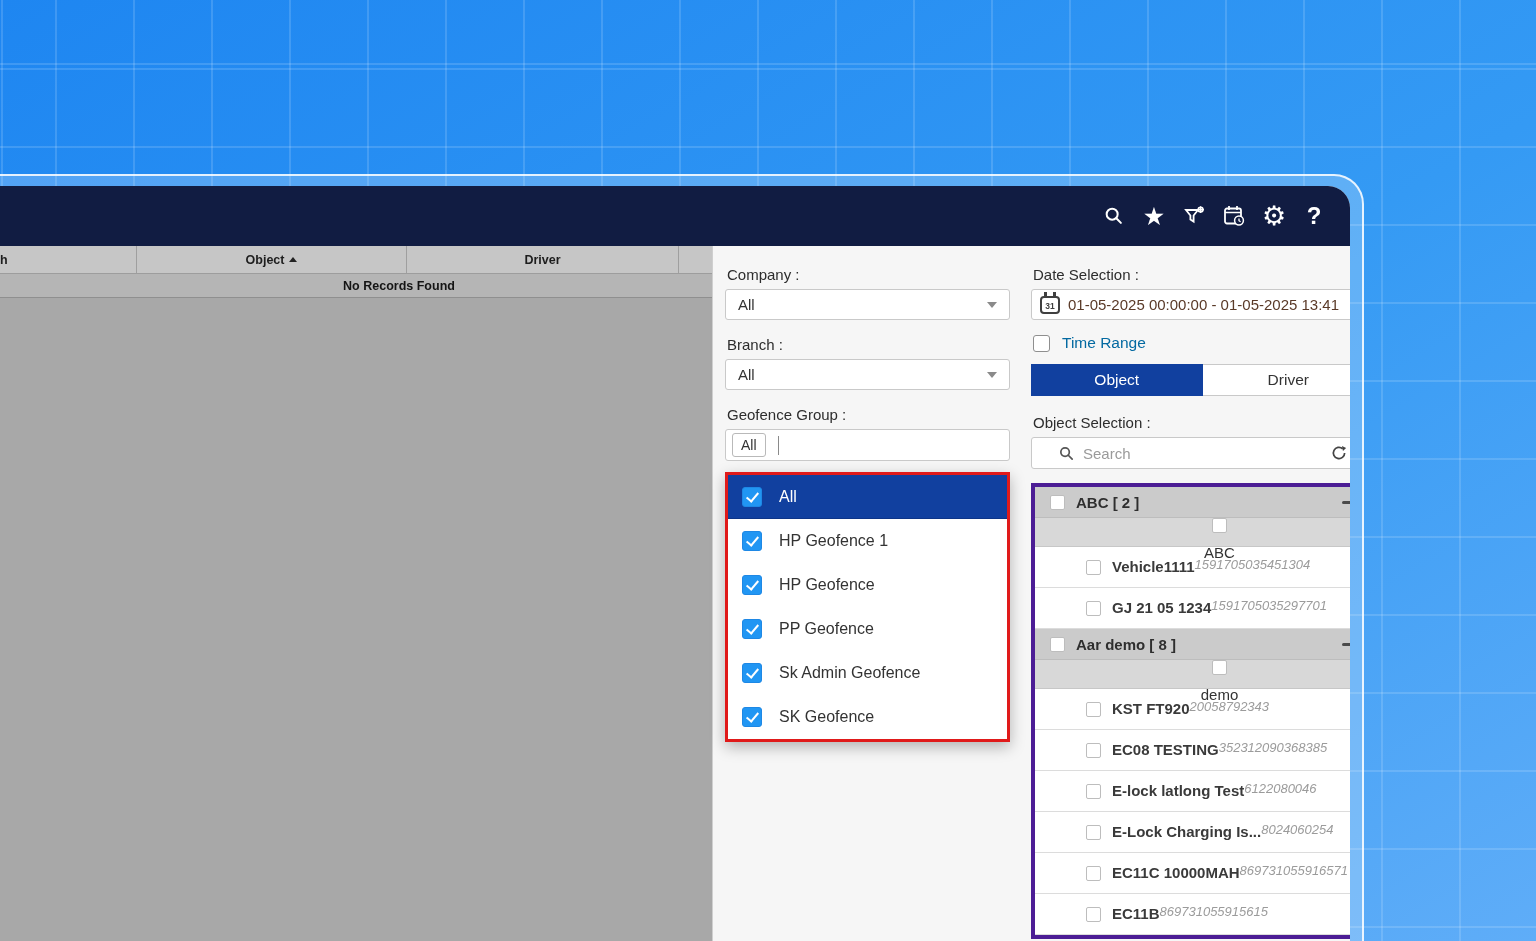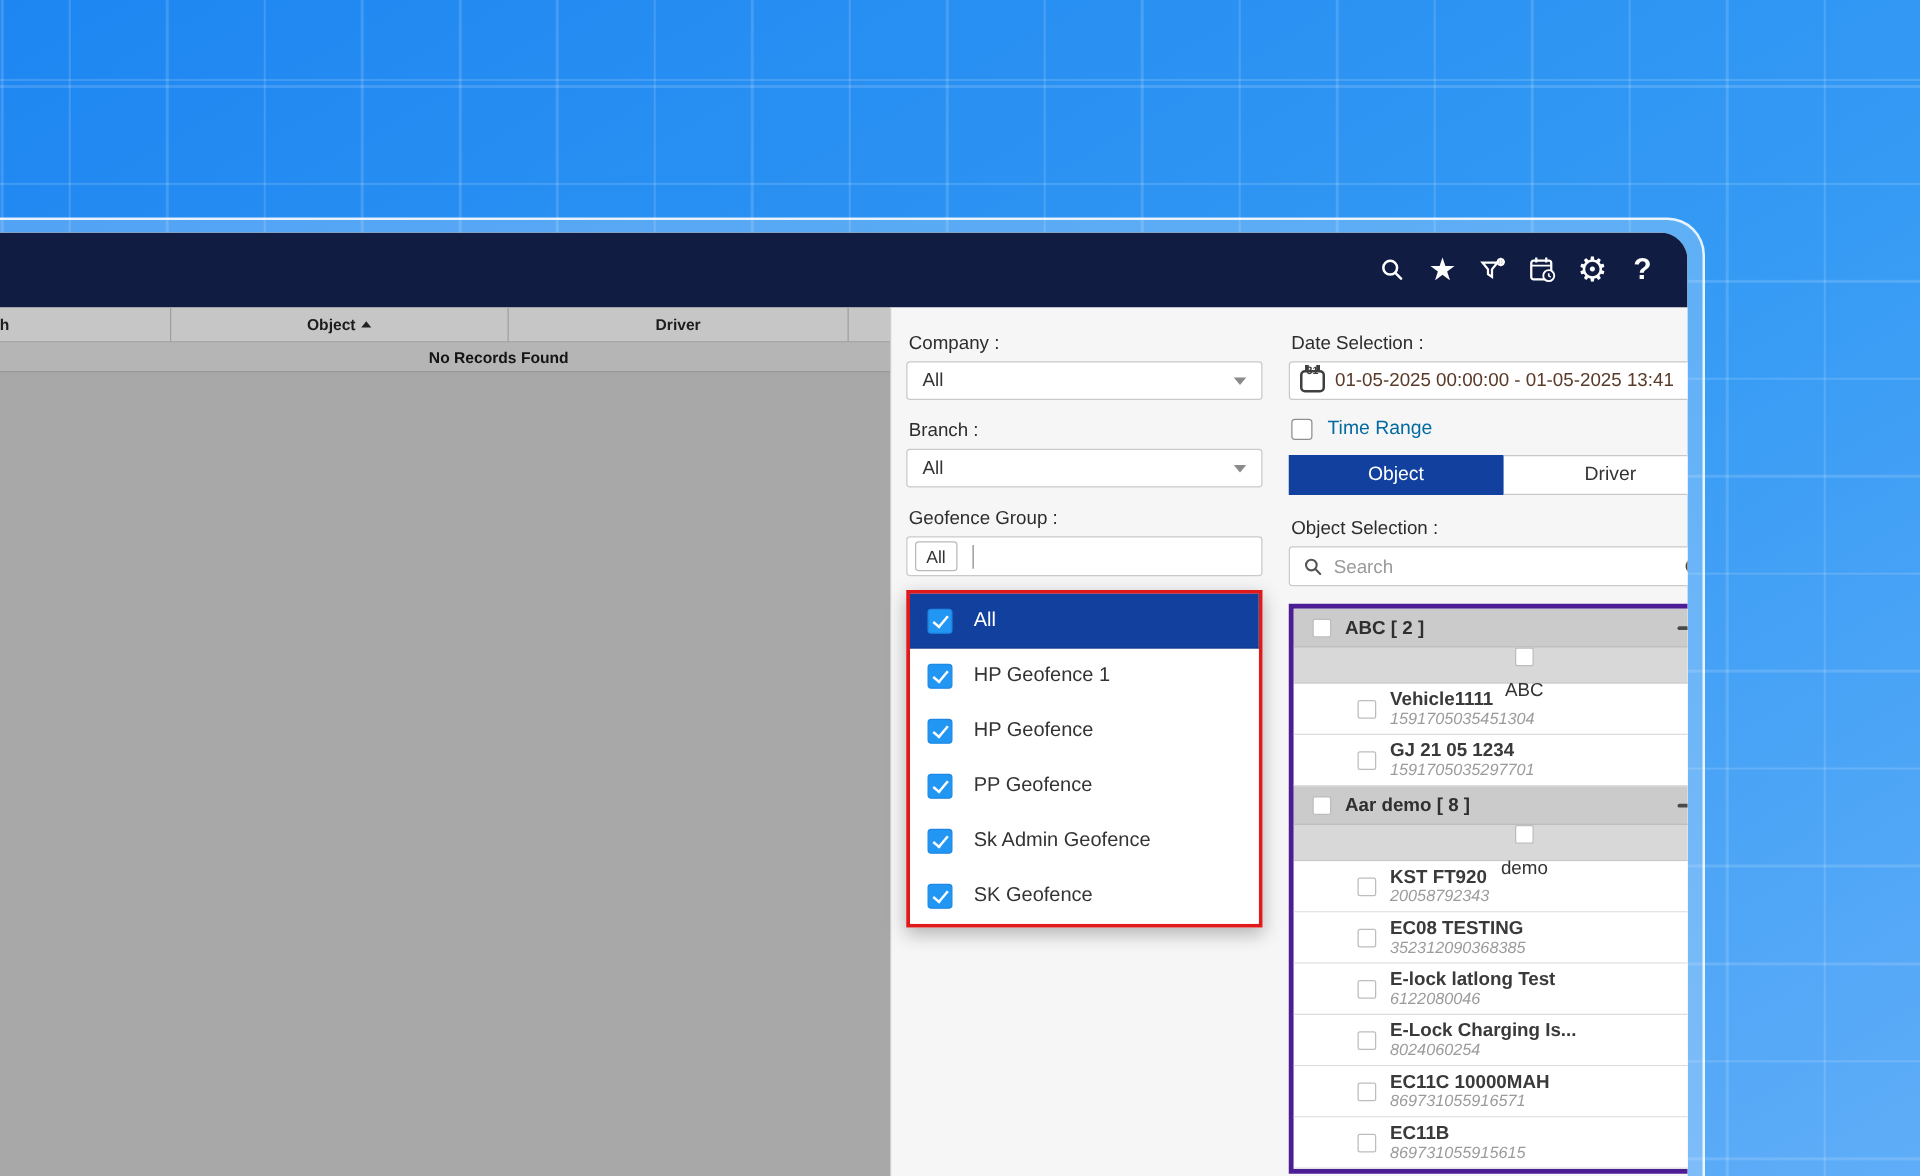--- a/index.html
+++ b/index.html
@@ -79,51 +79,51 @@
             font-size:16px; color:#333; background:#fff; cursor:pointer; }
   .gf-row.selected { background:#11409f; color:#fff; }
   .cb-blue { width:20px; height:20px; flex:0 0 auto; background:#2196f3; border:1px solid #1e88e5; border-radius:3px; position:relative; }
   .cb-blue::after { content:""; position:absolute; left:6px; top:2px; width:5px; height:10px;
                     border:solid #fff; border-width:0 2.4px 2.4px 0; transform:rotate(40deg); }
 
   
   .date-field { height:31px; background:#fff; border:1px solid #c9c9c9; border-radius:3px;
     display:flex; align-items:center; gap:8px; padding:0 8px; margin-bottom:14px; cursor:pointer; }
   .cal-icon { width:20px; height:18px; flex:0 0 auto; border:2px solid #3f3f3f; border-radius:4px; position:relative;
-    display:flex; align-items:flex-end; justify-content:center; padding-bottom:11px;
+    display:flex; align-items:flex-end; justify-content:center; padding-bottom:1px;
     font-size:8.5px; font-weight:bold; color:#3f3f3f; }
   .cal-icon::before, .cal-icon::after { content:""; position:absolute; top:-6px; width:3px; height:5px; background:#3f3f3f; }
   .cal-icon::before { left:2px; } .cal-icon::after { right:2px; }
   .date-text { font-size:15px; color:#5a3a28; white-space:nowrap; }
 
   .time-range { display:flex; align-items:center; gap:12px; margin:0 0 12px 2px; cursor:pointer; }
   .cb-empty { width:17px; height:17px; background:#fff; border:1.6px solid #8f8f8f; border-radius:3px; }
   .time-range-label { font-size:15.5px; color:#0369a1; }
 
   .mode-toggle { display:flex; height:32px; margin-bottom:18px; }
   .mode-btn { flex:1; display:flex; align-items:center; justify-content:center; font-size:15.5px; cursor:pointer; }
   .mode-btn.active { background:#11409f; color:#fff; }
   .mode-btn.inactive { background:#fff; color:#333; border:1px solid #c9c9c9; border-left:none; }
 
   .search-box { height:32px; background:#fff; border:1px solid #c9c9c9; border-radius:3px;
-    display:flex; align-items:center; gap:8px; padding:0 10px; margin-bottom:14px; }
+    display:flex; align-items:center; gap:8px; padding:0 26px; margin-bottom:14px; }
   .search-box input { flex:1; border:none; outline:none; font-size:15px; color:#333; background:transparent; min-width:0; font-family:"Liberation Sans",sans-serif;}
   .search-box input::placeholder { color:#9a9a9a; }
 
   
   .tree { position:relative; border:4px solid #4c1d95; background:#fff; }
   .t-row { display:flex; align-items:center; cursor:pointer; }
   .t-group { height:31px; background:#cbcbcb; padding-left:15px; gap:11px; position:relative;
              font-size:15px; font-weight:600; color:#2f2f2f; border-bottom:1px solid #bdbdbd; }
   .t-sub   { height:29px; background:#d8d8d8; padding-left:33px; gap:11px;
              font-size:15px; color:#333; border-bottom:1px solid #c7c7c7;flex-direction:column; }
   .t-item  { height:41px; background:#fff; padding-left:51px; gap:11px; border-bottom:1px solid #dcdcdc; }
   .cb-tree { width:15px; height:15px; flex:0 0 auto; background:#fff; border:1px solid #bdbdbd; border-radius:2px; }
   .minus-bar { position:absolute; right:14px; top:14px; width:15px; height:3px; background:#4a4a4a; border-radius:2px; }
-  .t-texts { display:flex; flex-direction:column; justify-content:center; line-height:1.15; }
+  .t-texts { display:flex; justify-content:center; line-height:1.15; }
   .t-name { font-size:15px; font-weight:600; color:#3a3a3a; }
   .t-id   { font-size:13px; font-style:italic; color:#9b9b9b; }
   .tree-scroll-thumb { position:absolute; right:0; top:2px; width:9px; height:48px; background:#969696; z-index:5; cursor:grab; }
 </style>
 </head>
 <body>
 
 <div class="desktop"></div>
 
 <div class="window-frame">

